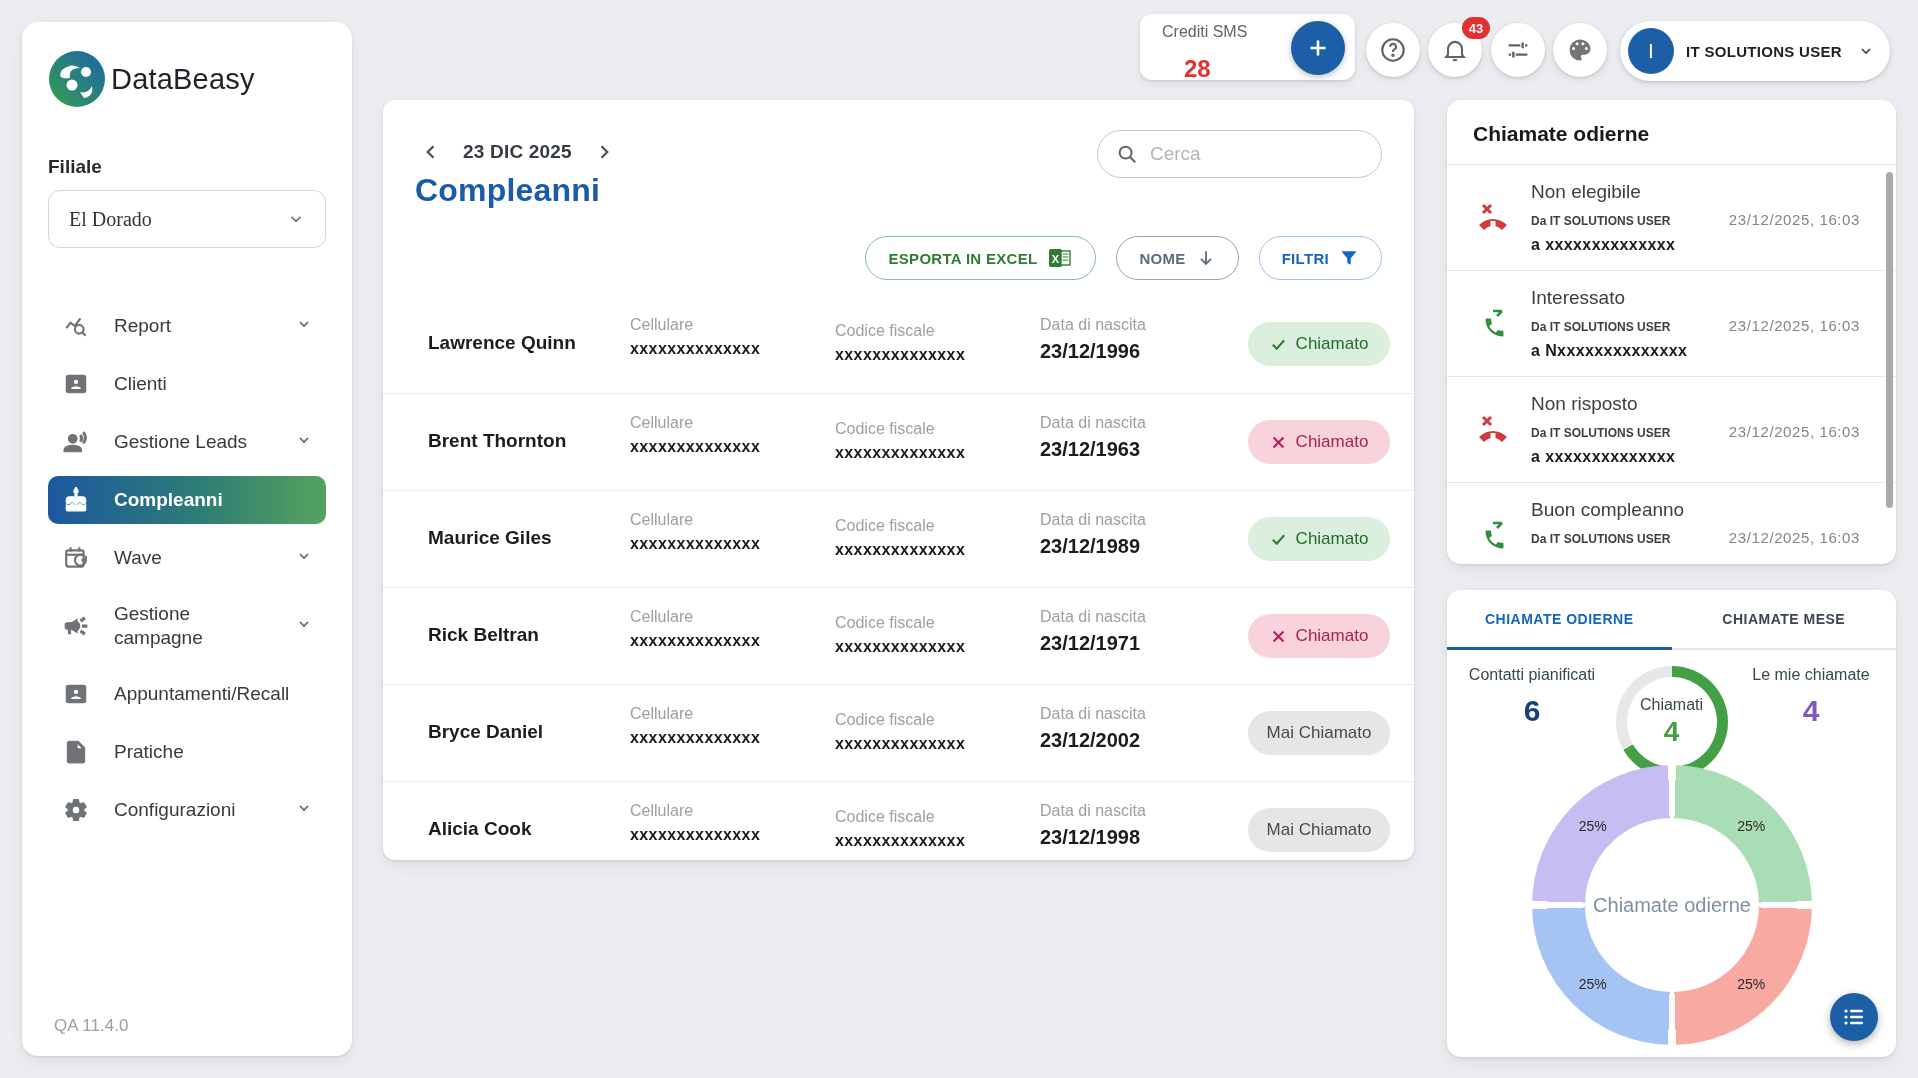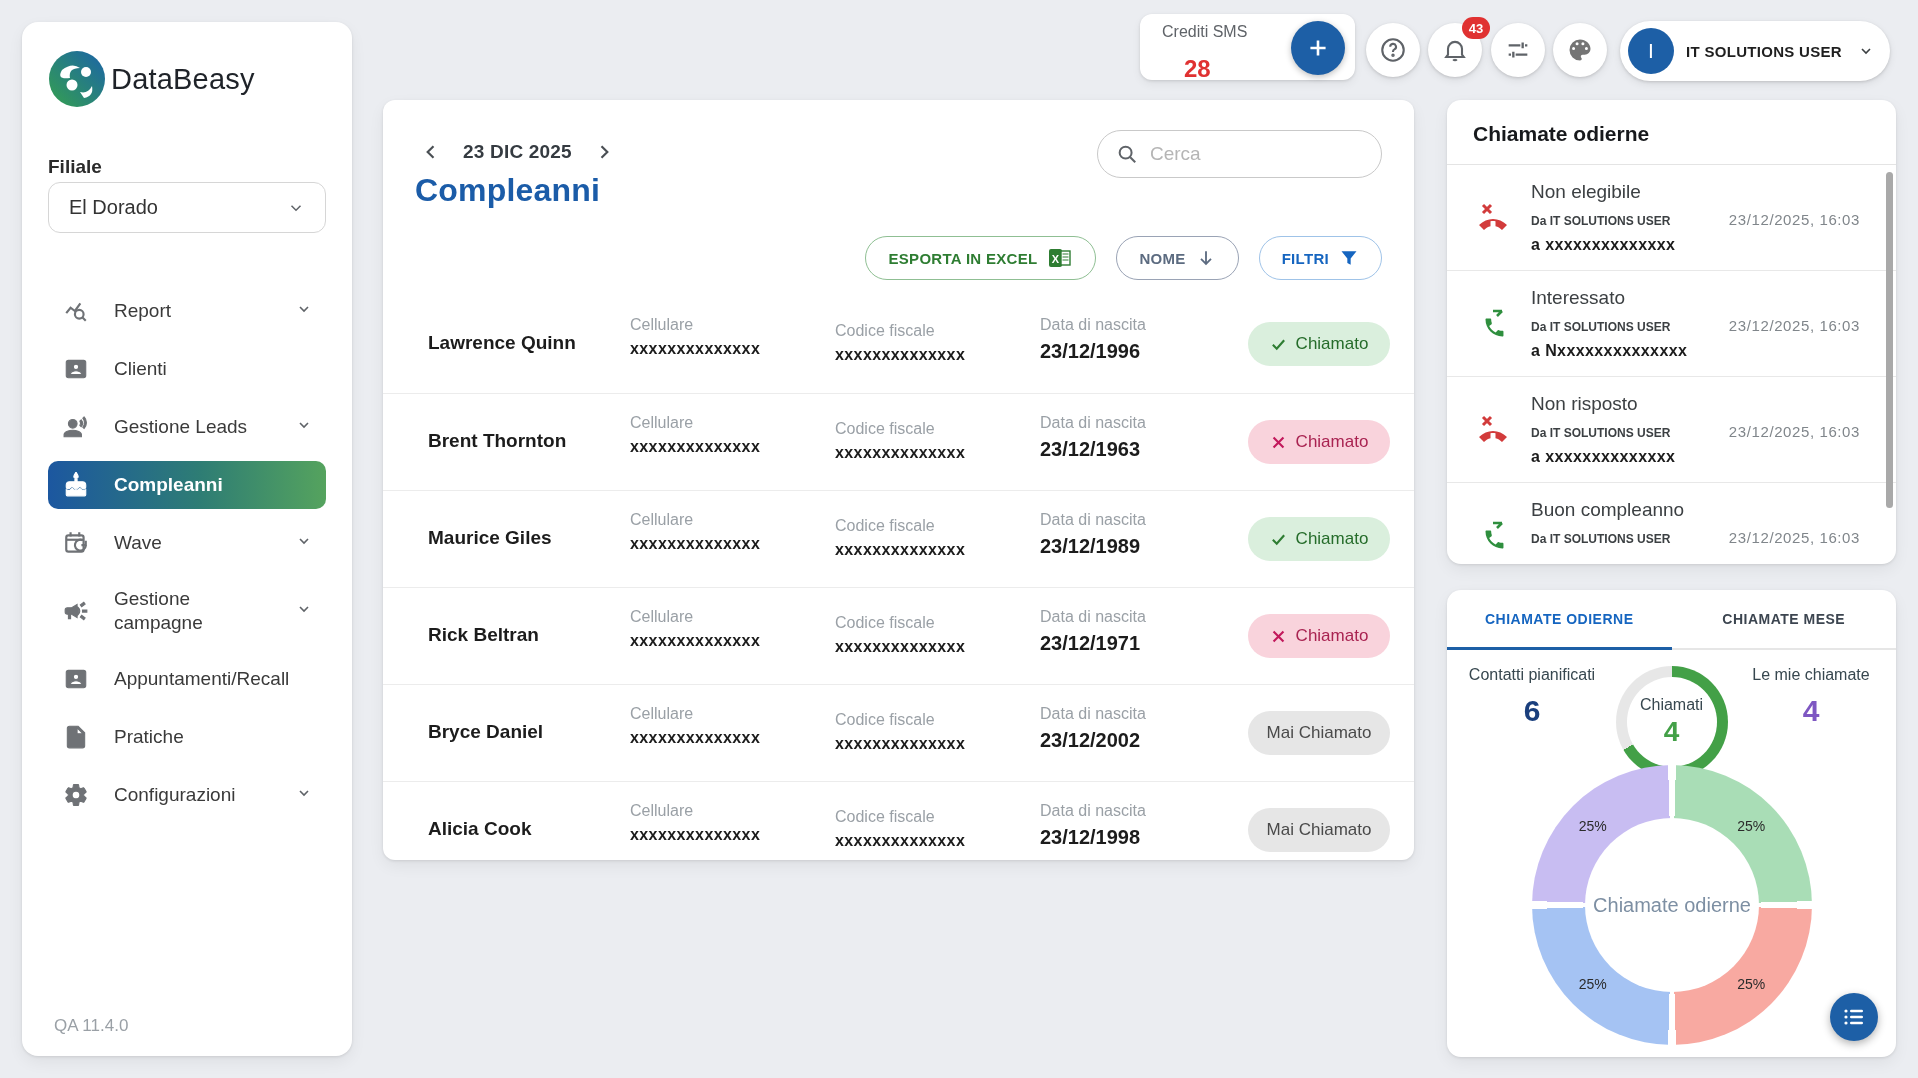--- a/index.html
+++ b/index.html
@@ -11,21 +11,21 @@
     position:relative;
   }
   .card { background:#fff; border-radius:16px; box-shadow:0 1px 3px rgba(0,0,0,.10), 0 6px 16px rgba(0,0,0,.06); }
 
   
   .sidebar { position:absolute; left:22px; top:22px; width:330px; height:1034px; padding:28px 26px 20px; display:flex; flex-direction:column; }
   .brand { display:flex; align-items:center; gap:5px; }
   .brand-logo { width:58px; height:58px; flex:0 0 auto; }
   .brand-name { font-size:29px; font-weight:500; color:#1f2329; letter-spacing:.2px; }
   .filiale-label { margin-top:48px; font-size:19px; font-weight:700; color:#2b2b2b; }
-  .filiale-select { margin-top:4px; height:51px; border:1px solid #d6d6d6; border-radius:12px; display:flex; align-items:center; justify-content:space-between; padding:0 20px; font-size:20px; color:#333; cursor:pointer; background:#fff; }
+  .filiale-select { margin-top:12px; height:58px; border:1px solid #d6d6d6; border-radius:12px; display:flex; align-items:center; justify-content:space-between; padding:0 20px; font-size:20px; color:#333; cursor:pointer; background:#fff;font-family:Liberation Serif, serif; }
   .menu { margin-top:54px; display:flex; flex-direction:column; gap:10px; }
   .menu-item { display:flex; align-items:center; gap:24px; padding:10px 14px; border-radius:10px; cursor:pointer; min-height:48px; }
   .menu-item .mi-icon { width:28px; height:28px; flex:0 0 auto; display:flex; align-items:center; justify-content:center; }
   .menu-item .mi-icon svg { width:26px; height:26px; fill:#6f7276; stroke:#6f7276; }
   .menu-item .mi-label { flex:1; font-size:19px; color:#3a3a3a; line-height:1.25; }
   .menu-item .mi-chevron svg { width:16px; height:16px; stroke:#5f6368; fill:none; }
   .menu-item.active { background:linear-gradient(90deg,#1c57a0 0%,#2e7d74 55%,#55a35e 100%); }
   .menu-item.active .mi-label { color:#fff; font-weight:700; }
   .menu-item.active .mi-icon svg { fill:#fff; stroke:#fff; }
   .sidebar-version { margin-top:auto; font-size:17px; color:#9aa0a6; padding-left:6px; }

